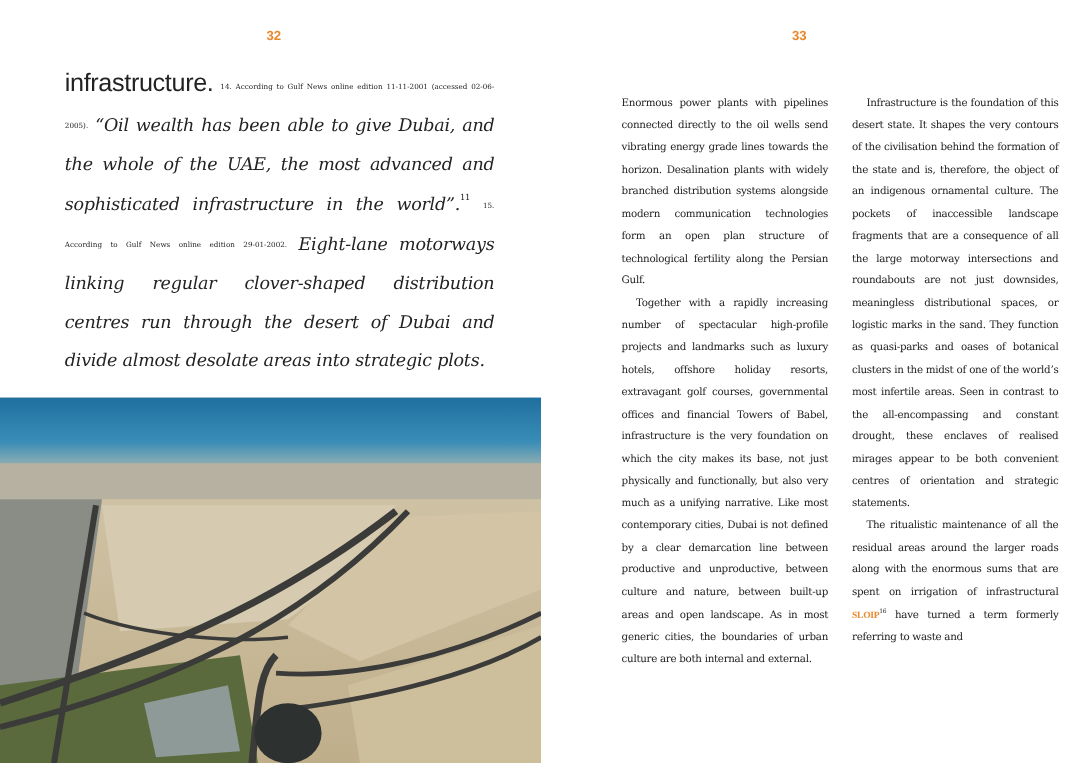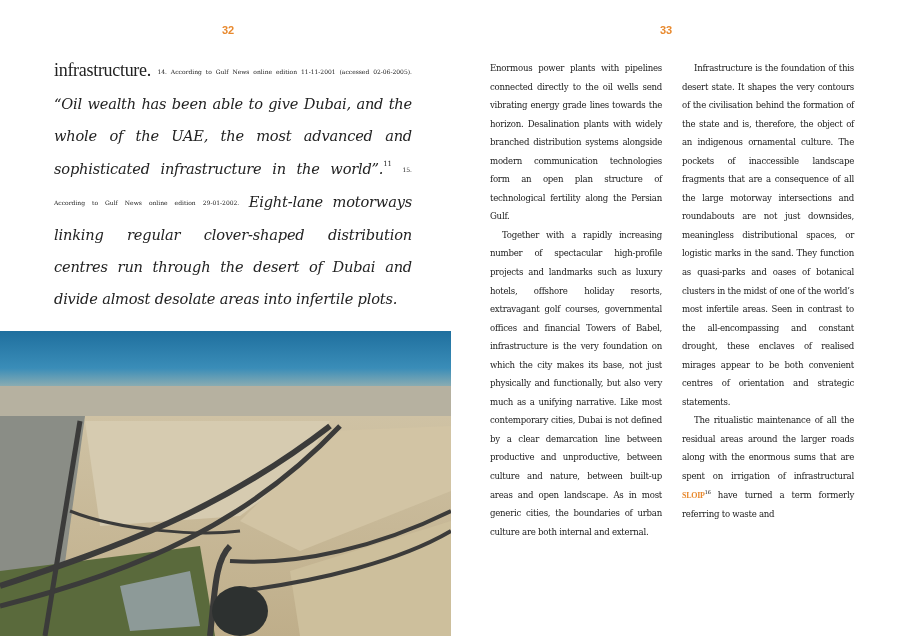--- a/index.html
+++ b/index.html
@@ -8,49 +8,49 @@
   .page { position:absolute; top:0; height:636px;padding-left:36px; }
   #page-left { left:0; width:450px; }
   #page-right { left:450px; width:450px; }
   .folio { position:absolute; top:24px; font-family:"Liberation Sans", sans-serif; font-weight:bold;
            font-size:11px; color:#e8892e; }
   #folio-left { left:222px; }
   #folio-right { left:210px; }
 
   .lead { position:absolute; left:54px; top:54px; width:358px; font-family:"DejaVu Serif", serif;
           font-size:14.6px; line-height:32.2px; text-align:justify; color:#222; letter-spacing:-0.2px; }
-  .lead .big { font-style:normal; font-family:Liberation Serif, serif; font-size:18px; letter-spacing:-0.3px; }
+  .lead .big { font-style:normal; font-family:Liberation Sans, sans-serif; font-size:21px; letter-spacing:-0.3px; }
   .lead i { font-style:italic; }
   .lead .fn { font-size:6px; font-style:normal; letter-spacing:0; vertical-align:2px; }
   .lead sup { font-size:7px; font-style:normal; vertical-align:8px; line-height:0; }
 
   .photo { position:absolute; left:0; top:331px; width:451px; height:305px; overflow:hidden; }
   .photo svg { display:block; width:451px; height:305px; }
 
-  .col { position:absolute; top:59px; width:172px; font-family:"DejaVu Serif", serif; font-size:8.6px;
-         line-height:18.55px; text-align:justify; color:#222; letter-spacing:-0.25px; }
+  .col { position:absolute; top:77px; width:172px; font-family:"DejaVu Serif", serif; font-size:8.6px;
+         line-height:18.55px; text-align:justify; color:#222; letter-spacing:-0.25px;margin-left:28px; }
   #col-1 { left:40px; }
   #col-2 { left:232px; }
   .col p { margin:0; }
   .col p.indent { text-indent:12px; }
   .hl { color:#e8892e; font-weight:bold; font-family:Liberation Serif, serif; font-size:8px; }
   .col sup { font-size:5px; vertical-align:4px; line-height:0; }
 </style>
 </head>
 <body>
 
 <div class="page" id="page-left">
   <div class="folio" id="folio-left">32</div>
 
   <div class="lead">
     <span class="big">infrastructure.</span>
     <span class="fn">14. According to Gulf News online edition 11-11-2001 (accessed 02-06-2005).</span>
     <i>“Oil wealth has been able to give Dubai, and the whole of the UAE, the most advanced and sophisticated infrastructure in the world”.</i><sup>11</sup>
     <span class="fn">15. According to Gulf News online edition 29-01-2002.</span>
-    <i>Eight-lane motorways linking regular clover-shaped distribution centres run through the desert of Dubai and divide almost desolate areas into infertile plots.</i>
+    <i>Eight-lane motorways linking regular clover-shaped distribution centres run through the desert of Dubai and divide almost desolate areas into strategic plots.</i>
   </div>
 
   <div class="photo">
     <svg viewBox="0 0 451 305" preserveAspectRatio="none">
       <defs>
         <linearGradient id="sky" x1="0" y1="0" x2="0" y2="1">
           <stop offset="0" stop-color="#1f6f9e"></stop>
           <stop offset="0.6" stop-color="#3a8db8"></stop>
           <stop offset="1" stop-color="#a8b8b0"></stop>
         </linearGradient>

